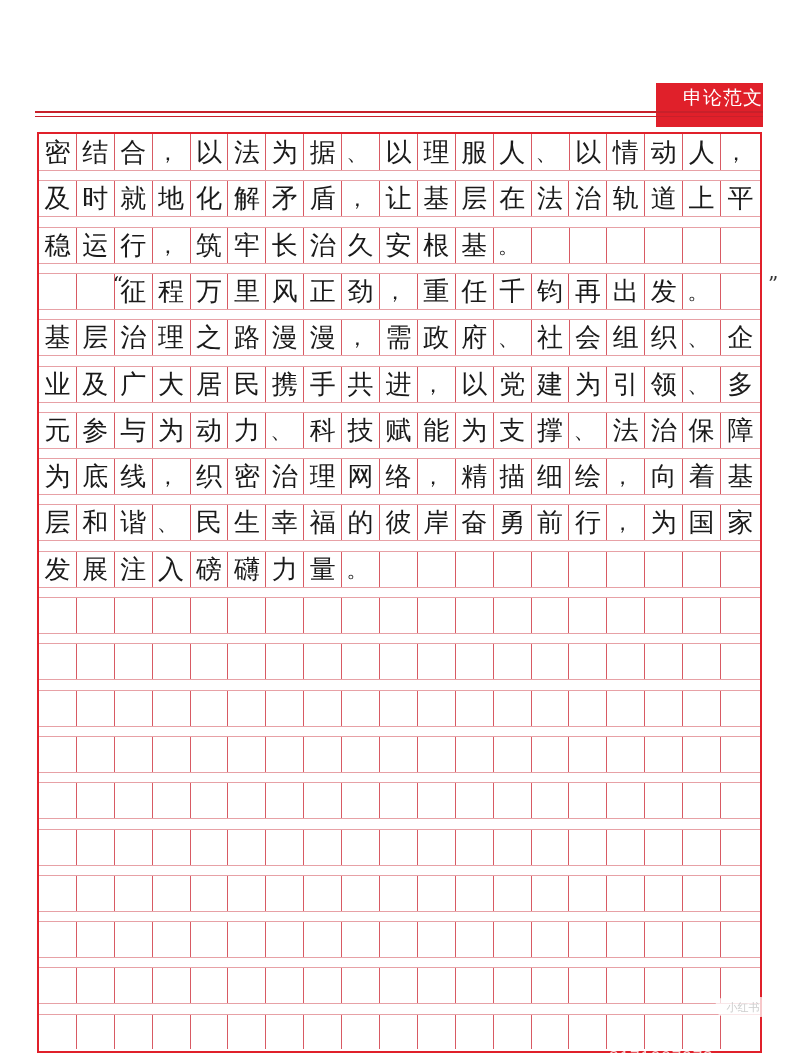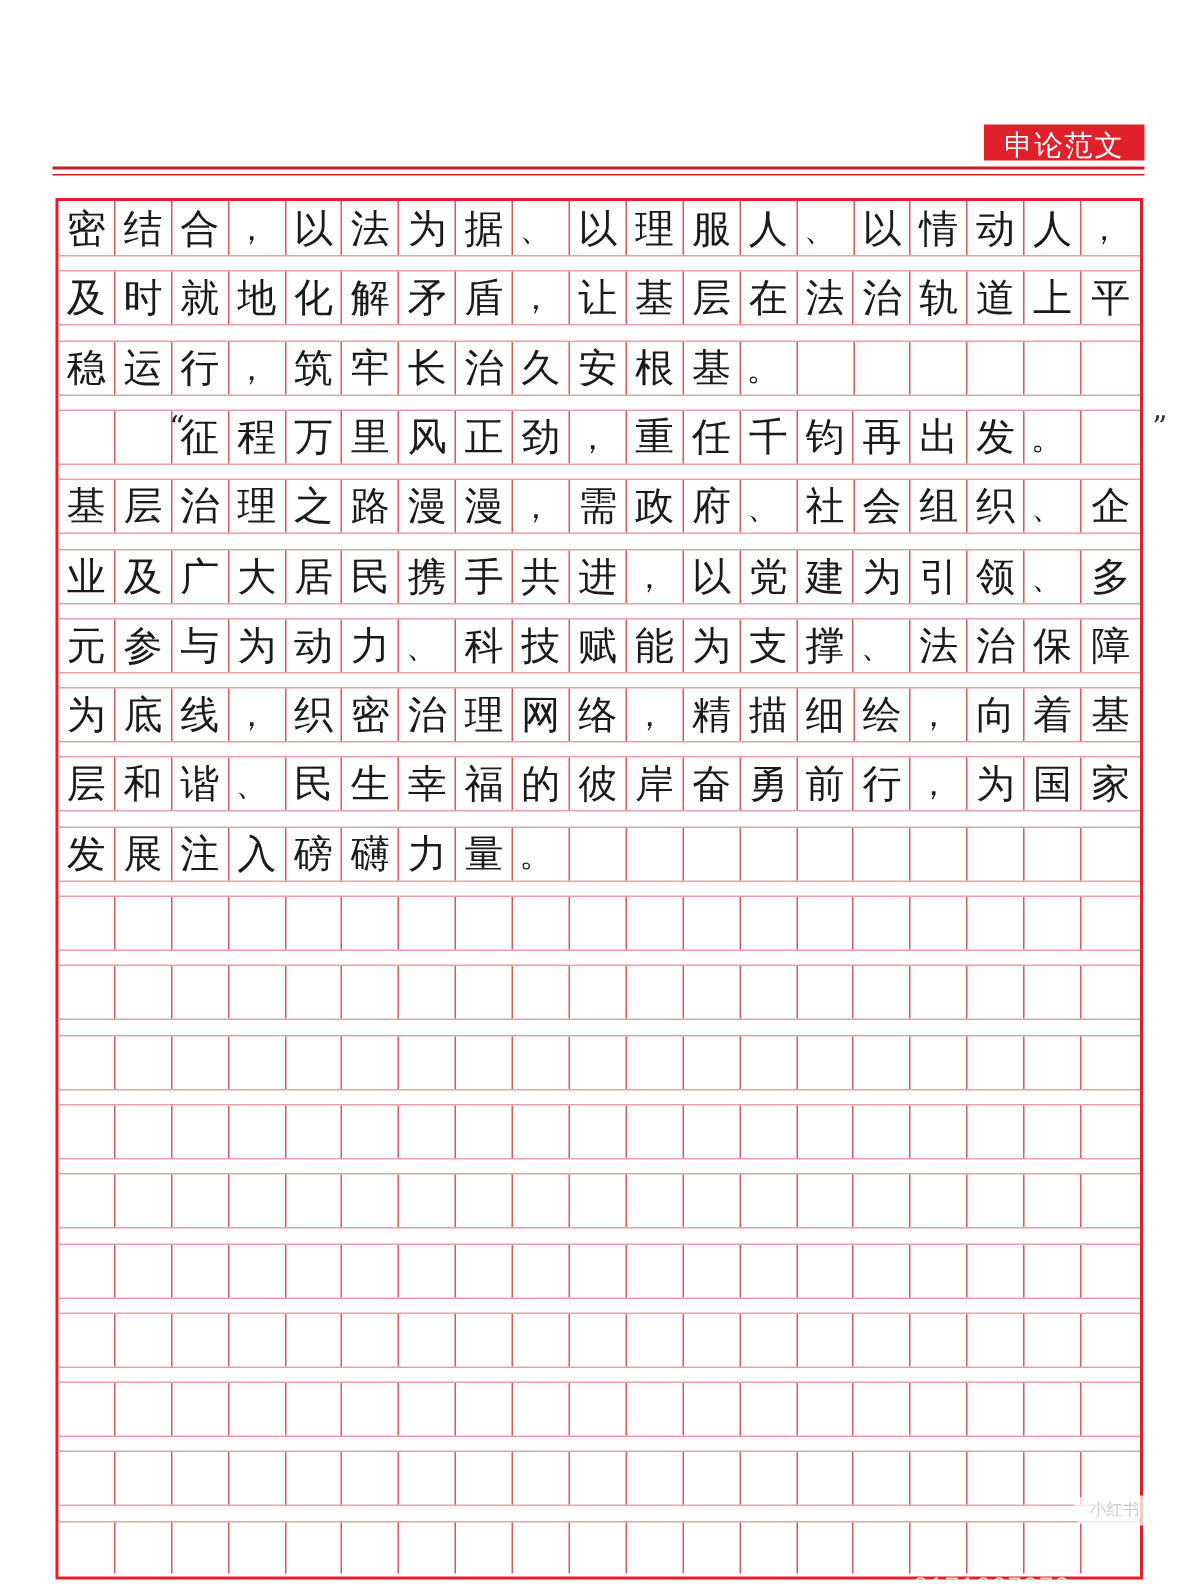--- a/index.html
+++ b/index.html
@@ -1,23 +1,23 @@
 <!DOCTYPE html>
 <html><head>
 <meta charset="utf-8">
 <style>
   html, body { margin:0; padding:0; }
   body {
     width:800px; height:1064px; background:#ffffff; position:relative; overflow:hidden;
     font-family:"DejaVu Serif","Liberation Serif",serif;
   }
   .badge {
-    position:absolute; left:656px; top:83px; width:107px; height:24px;
+    position:absolute; left:656px; top:83px; width:107px; height:44px;
     background:#e0202a; color:#fff; font-family:"DejaVu Sans","Liberation Sans",sans-serif;
-    font-size:19px; line-height:28px; text-align:center; letter-spacing:1px;
+    font-size:19px; line-height:28px; text-align:right; letter-spacing:1px;
   }
   .rule1 { position:absolute; left:35px; top:111px; width:728px; height:2px; background:#c8202a; }
   .rule2 { position:absolute; left:35px; top:116px; width:728px; height:1px; background:#c8202a; }
   .sheet {
     position:absolute; left:37px; top:132px; width:725px; height:921px;
     border:2px solid #e0202a; box-sizing:border-box;
   }
   .row {
     position:absolute; left:0; width:721px; height:37px;
     border-top:1px solid #e7a1a6; border-bottom:1px solid #e7a1a6; box-sizing:border-box;

